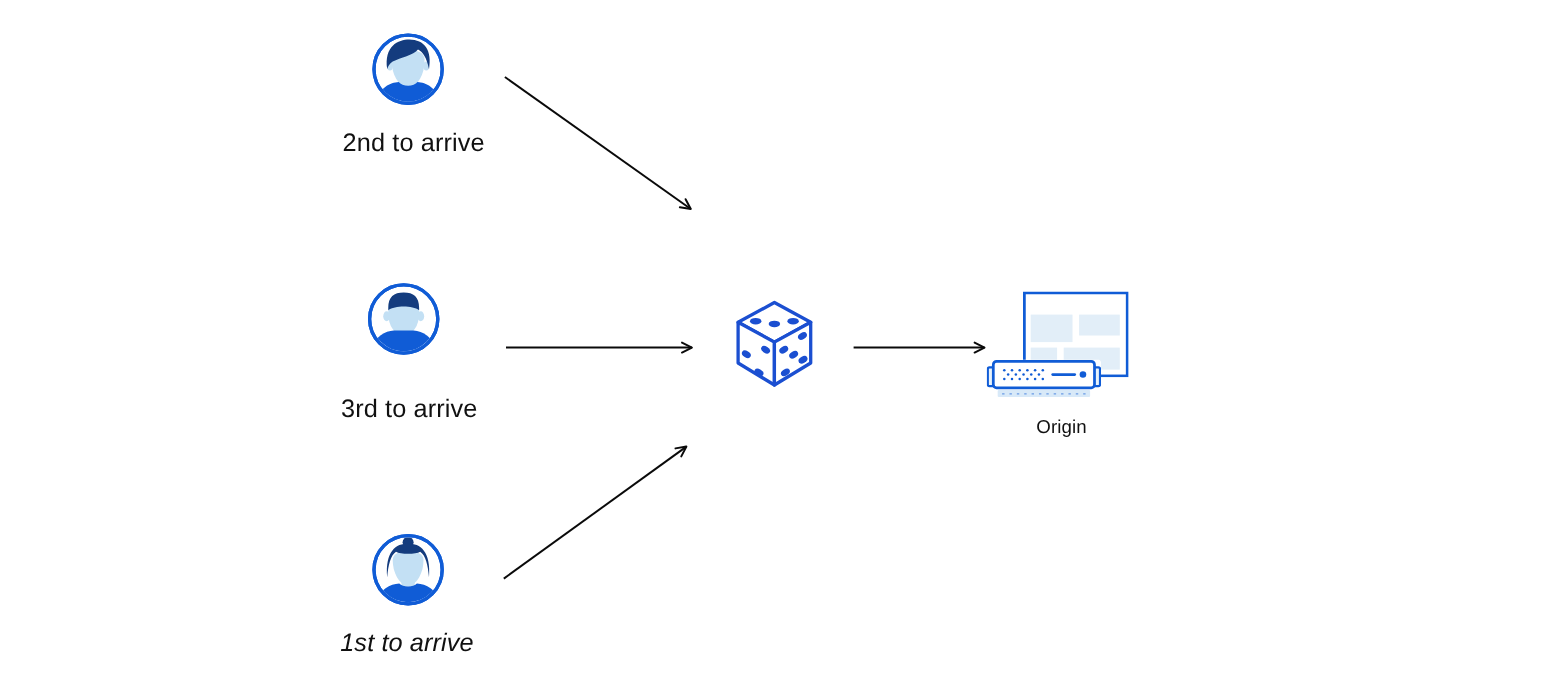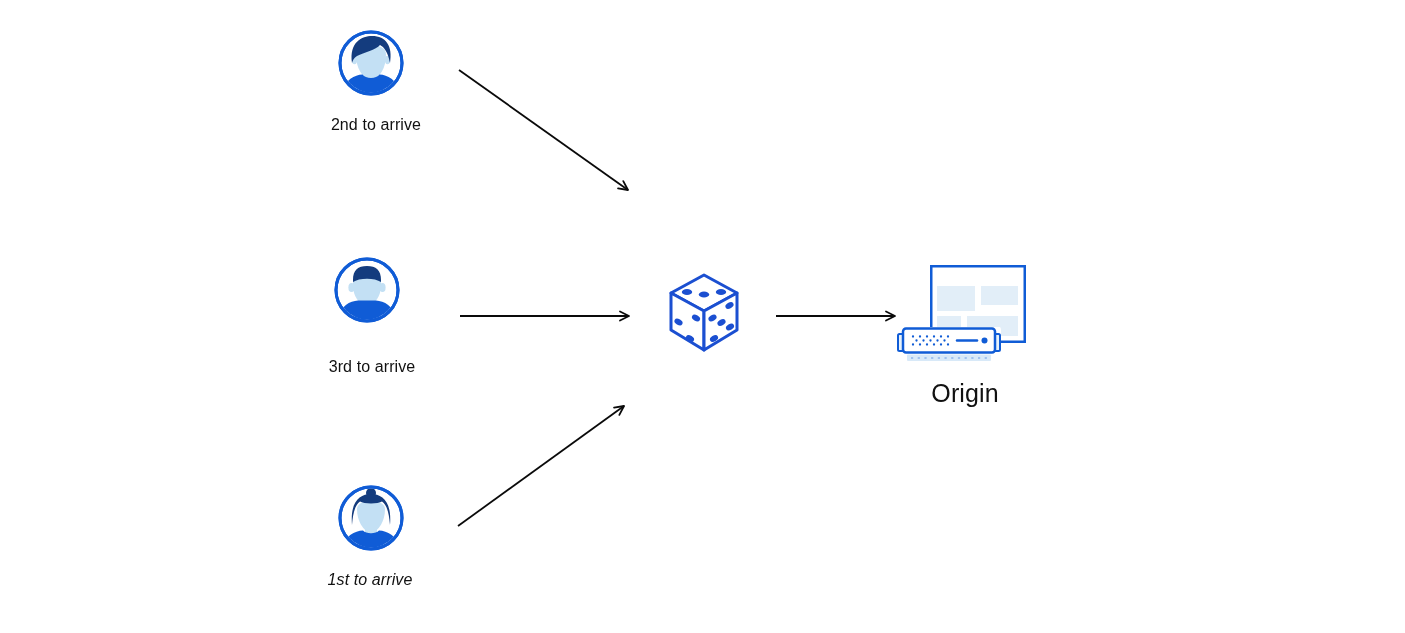--- a/index.html
+++ b/index.html
@@ -22,24 +22,24 @@
     background:var(--c-bg);
     overflow:hidden;
     font-family:"Liberation Sans", sans-serif;
   }
   .node{position:absolute;}
   .node-label{
     position:absolute;
     transform:translateX(-50%);
     white-space:nowrap;
     color:var(--c-text);
-    font-size:16px;
+    font-size:23px;
     letter-spacing:0.1px;
   }
-  .origin-label{font-size:25px;}
+  .origin-label{font-size:17px;}
   .arrow-layer{position:absolute;left:0;top:0;width:1405px;height:633px;}
   .arrow-line{stroke:var(--c-arrow);stroke-width:1.8;fill:none;}
   .arrow-head{stroke:var(--c-arrow);stroke-width:1.8;fill:none;stroke-linecap:round;stroke-linejoin:round;}
 
   
   .av-ring{fill:#ffffff;stroke:var(--c-blue);stroke-width:3;}
   .av-hair{fill:var(--c-navy);}
   .av-face{fill:var(--c-face);}
   .av-shirt{fill:var(--c-blue);}
 

